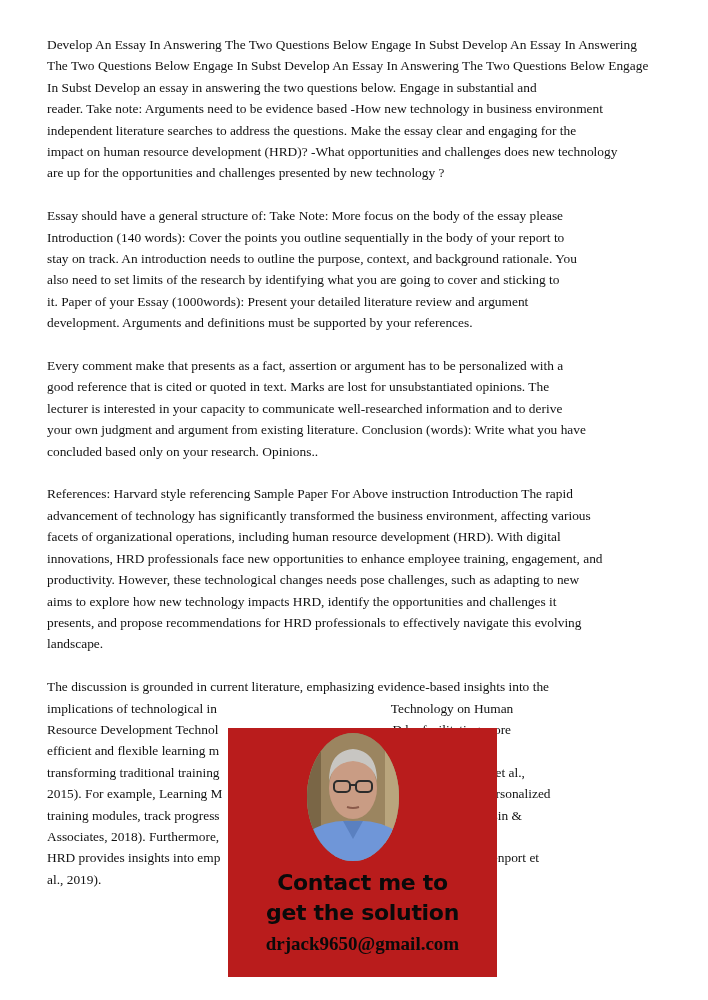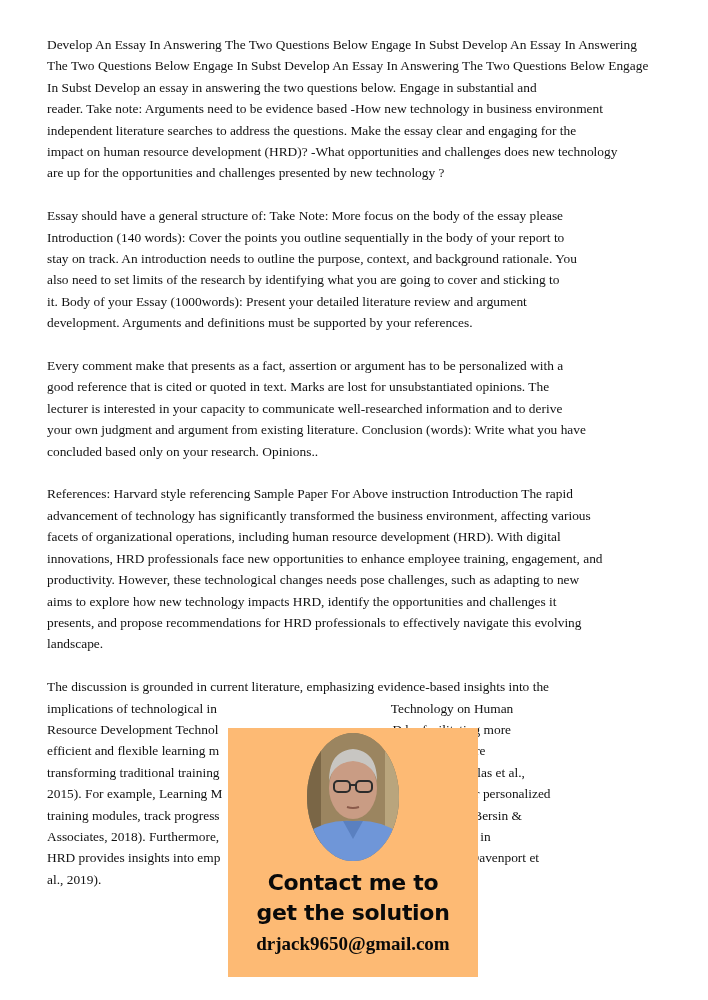--- a/index.html
+++ b/index.html
@@ -29,22 +29,23 @@
   .line {
     display: block;
     white-space: nowrap;
   }
   .overlay {
     position: absolute;
     left: 228px;
     top: 728px;
     width: 250px;
     height: 249px;
-    background: #fdba74;
+    background: #b91c1c;
     text-align: center;
+    padding-left: 19px;
   }
   .portrait {
     position: absolute;
     left: 79px;
     top: 5px;
     width: 92px;
     height: 128px;
     border-radius: 50%;
     overflow: hidden;
     background: linear-gradient(180deg, #8a7656 0%, #a58f6a 40%, #5f6f88 75%, #6b8ed1 100%);
@@ -85,21 +86,21 @@
     <span class="line">reader. Take note: Arguments need to be evidence based -How new technology in business environment</span>
     <span class="line">independent literature searches to address the questions. Make the essay clear and engaging for the</span>
     <span class="line">impact on human resource development (HRD)? -What opportunities and challenges does new technology</span>
     <span class="line">are up for the opportunities and challenges presented by new technology ?</span>
   </div>
   <div class="para">
     <span class="line">Essay should have a general structure of: Take Note: More focus on the body of the essay please</span>
     <span class="line">Introduction (140 words): Cover the points you outline sequentially in the body of your report to</span>
     <span class="line">stay on track. An introduction needs to outline the purpose, context, and background rationale. You</span>
     <span class="line">also need to set limits of the research by identifying what you are going to cover and sticking to</span>
-    <span class="line">it. Body of your Essay (1000words): Present your detailed literature review and argument</span>
+    <span class="line">it. Paper of your Essay (1000words): Present your detailed literature review and argument</span>
     <span class="line">development. Arguments and definitions must be supported by your references.</span>
   </div>
   <div class="para">
     <span class="line">Every comment make that presents as a fact, assertion or argument has to be personalized with a</span>
     <span class="line">good reference that is cited or quoted in text. Marks are lost for unsubstantiated opinions. The</span>
     <span class="line">lecturer is interested in your capacity to communicate well-researched information and to derive</span>
     <span class="line">your own judgment and argument from existing literature. Conclusion (words): Write what you have</span>
     <span class="line">concluded based only on your research. Opinions..</span>
   </div>
   <div class="para">

